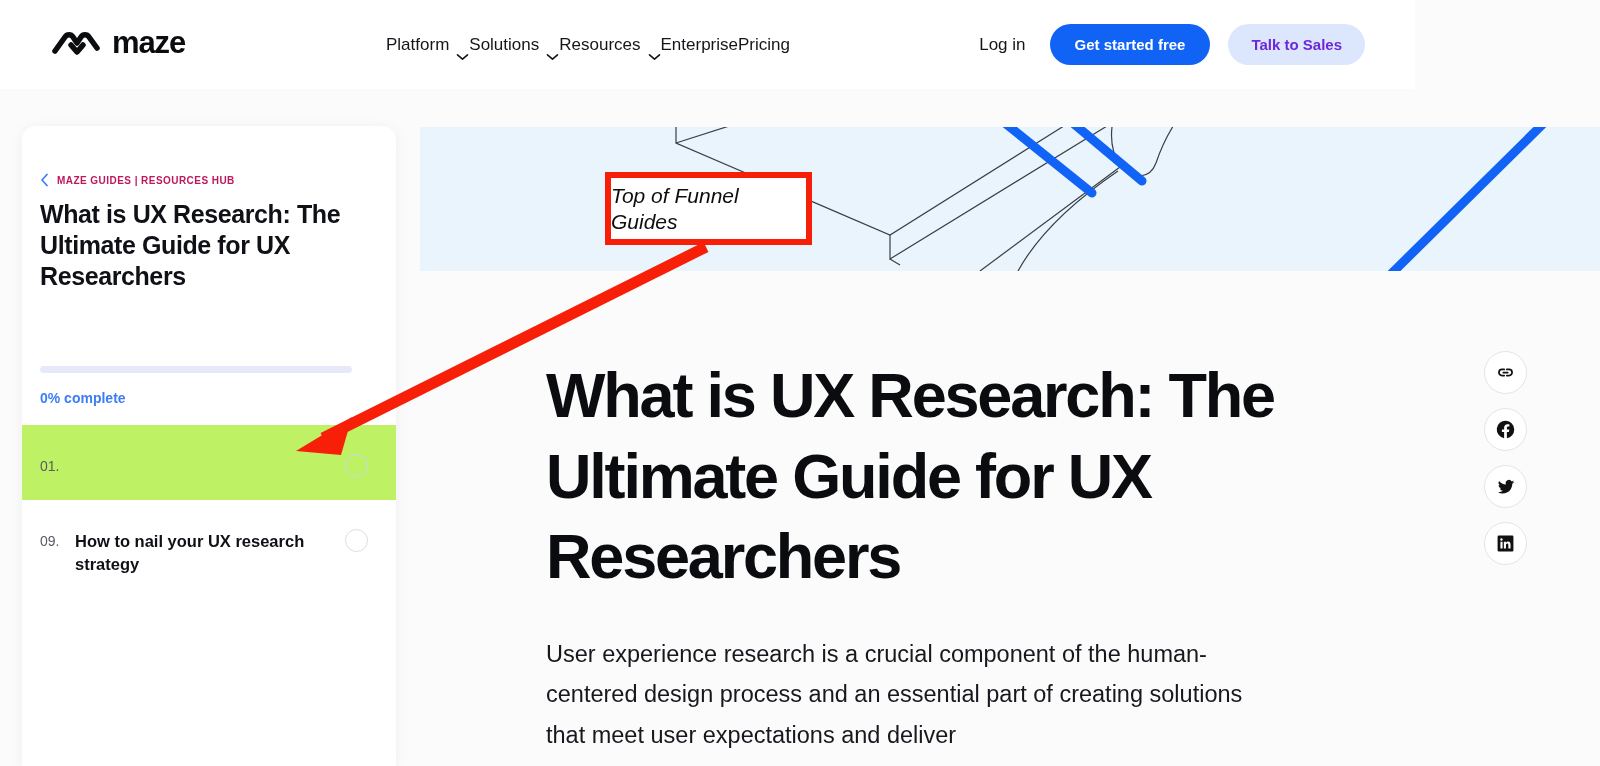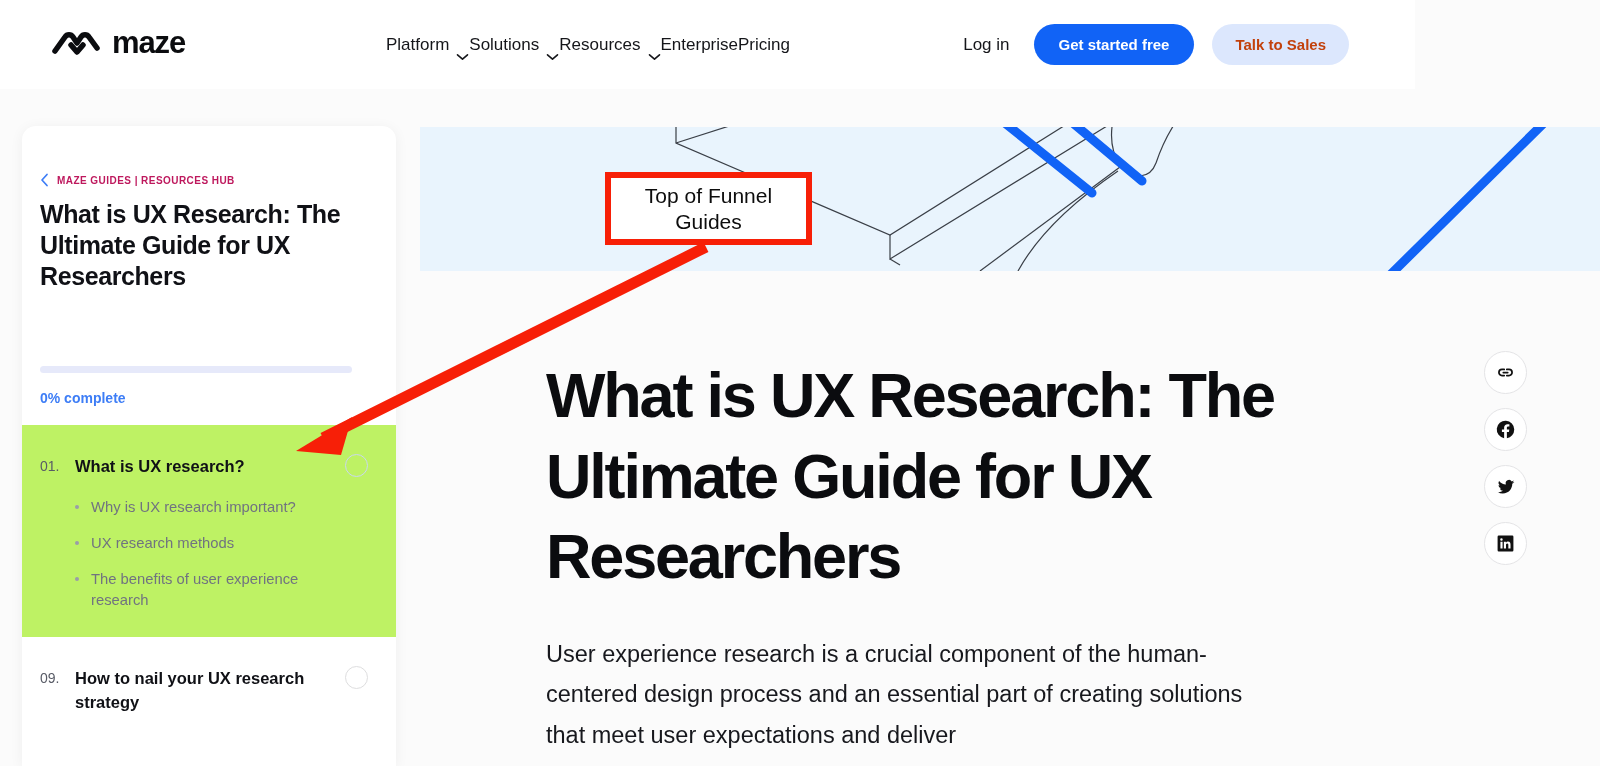--- a/index.html
+++ b/index.html
@@ -29,29 +29,29 @@
   }
 
   .nav { position:absolute; left:386px; top:30px; display:flex; align-items:center; }
   .nav-item {
     display:flex; align-items:center; gap:7px;
     font-size:17px; color:#15161a; line-height:29px; cursor:pointer;
     white-space:nowrap;
   }
   .chev { width:13px; height:8px; display:block; }
 
-  .header-right { position:absolute; right:66px; top:24px; display:flex; align-items:center; gap:18px;margin-left:25px; }
+  .header-right { position:absolute; right:50px; top:24px; display:flex; align-items:center; gap:18px;margin-left:25px; }
   .login-link { font-size:17px; color:#15161a; cursor:pointer; padding:0 6px; }
   .btn-primary {
     background:#1163f6; color:#fff; font-size:15px; font-weight:700;
     border-radius:999px; padding:0 25px; height:41px; line-height:41px;
     cursor:pointer; white-space:nowrap;
   }
   .btn-secondary {
-    background:#dce7fd; color:#c2410c; font-size:15px; font-weight:700;
+    background:#dce7fd; color:#6d28d9; font-size:15px; font-weight:700;
     border-radius:999px; padding:0 23px; height:41px; line-height:41px;
     cursor:pointer; white-space:nowrap;
   }
 
   
   .page { position:absolute; left:0; top:89px; width:1600px; height:677px; background:#fbfbfb; }
 
   
   .sidebar {
     position:absolute; left:22px; top:37px; width:374px; height:640px;
@@ -134,21 +134,21 @@
     cursor:pointer;
   }
   .share-btn svg { display:block; }
 
   
   .annotation { position:absolute; left:0; top:0; width:1600px; height:766px; pointer-events:none; }
   .callout-box {
     position:absolute; left:605px; top:172px; width:207px; height:73px;
     background:#ffffff; border:6px solid #f71f07;
     display:flex; align-items:center; justify-content:center;
-    text-align:center;
+    font-style:italic;
   }
   .callout-text {
     font-size:21px; line-height:1.2; color:#0d0d0d; font-family:"Liberation Sans", sans-serif;
   }
 </style>
 </head>
 <body>
 
 <div class="header">
 
@@ -220,37 +220,22 @@
     <div class="progress-track">
       <div class="progress-fill"></div>
     </div>
     <div class="progress-label">0% complete</div>
 
     <div class="toc">
 
       <div class="toc-item active">
         <div class="toc-head">
           <span class="toc-num">01.</span>
-          <span class="toc-label">What is UX research?</span>
         </div>
         <span class="toc-circle"></span>
-        <div class="sublist">
-          <div class="subitem">
-            <span class="sub-dot"></span>
-            <span>Why is UX research important?</span>
-          </div>
-          <div class="subitem">
-            <span class="sub-dot"></span>
-            <span>UX research methods</span>
-          </div>
-          <div class="subitem">
-            <span class="sub-dot"></span>
-            <span>The benefits of user experience research</span>
-          </div>
-        </div>
       </div>
 
       <div class="toc-item">
         <div class="toc-head">
           <span class="toc-num">09.</span>
           <span class="toc-label">How to nail your UX research strategy</span>
         </div>
         <span class="toc-circle"></span>
       </div>
 

